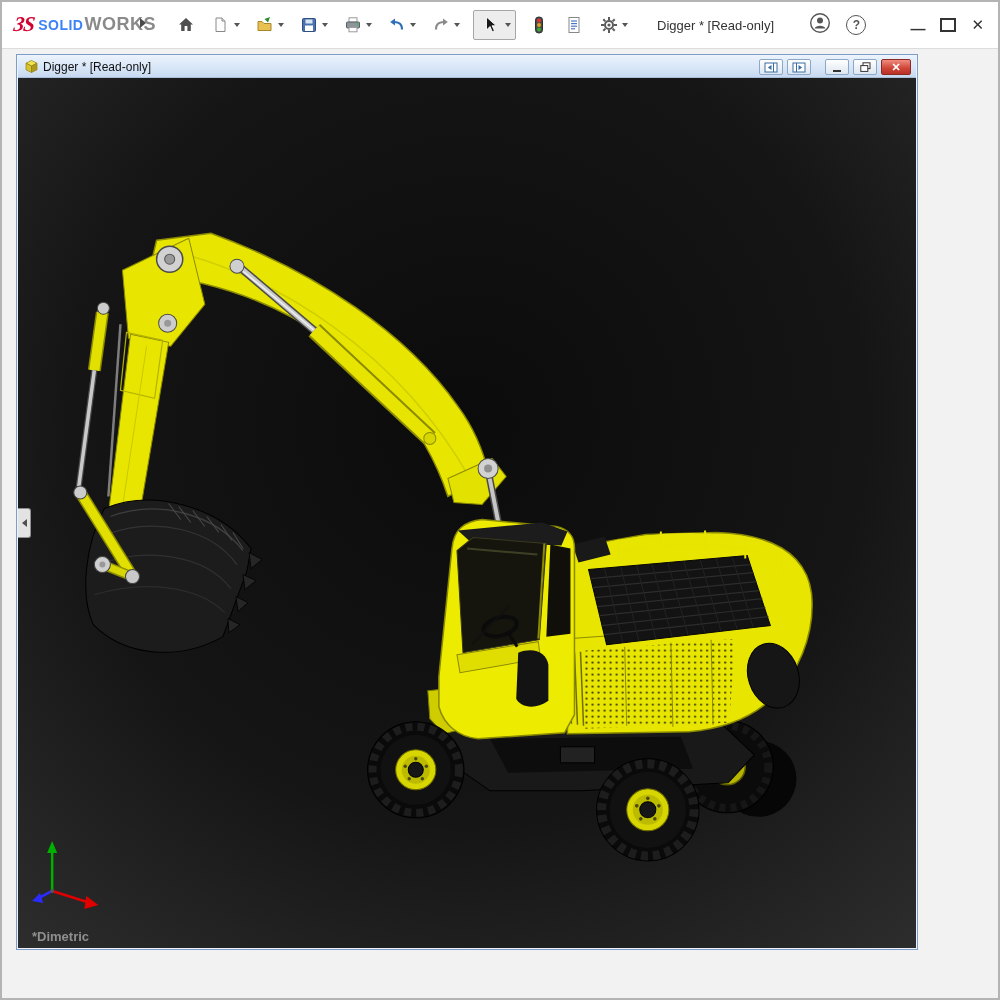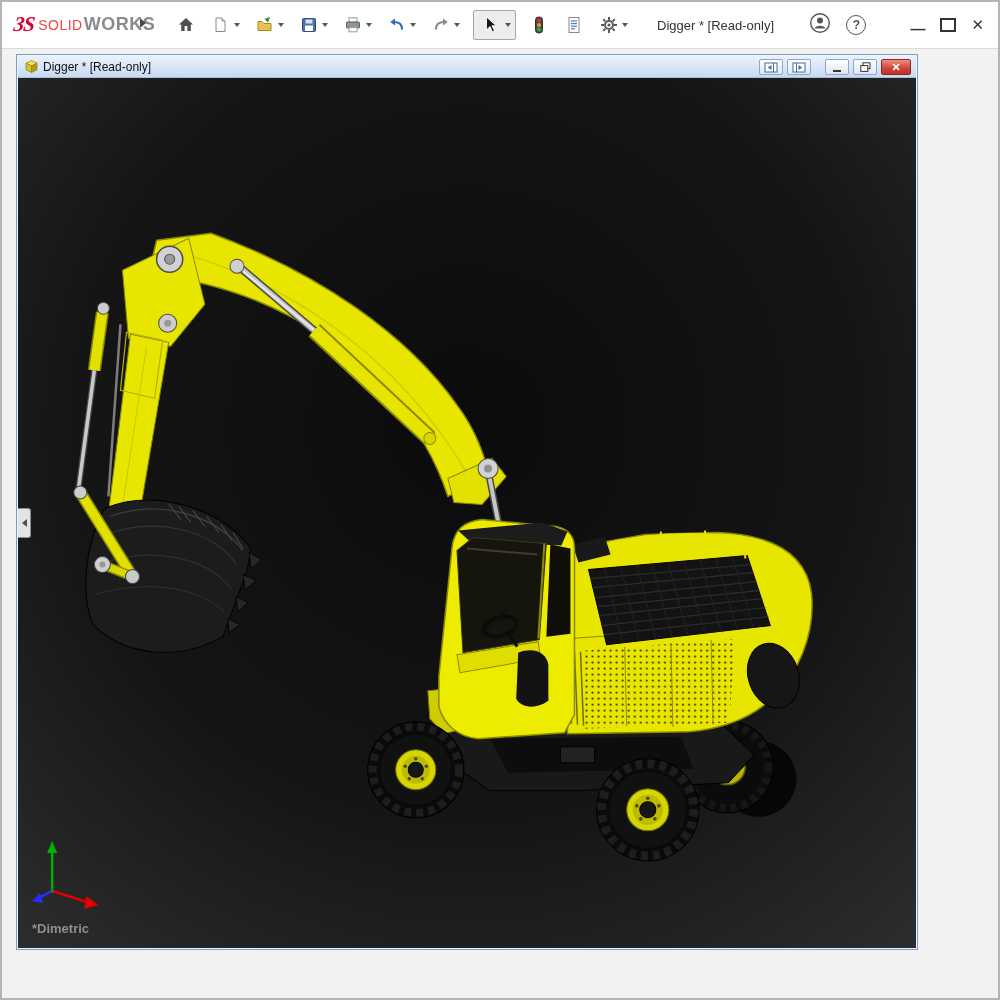--- a/index.html
+++ b/index.html
@@ -3,21 +3,21 @@
 <meta charset="utf-8">
 <style>
   html,body{margin:0;padding:0;width:1000px;height:1000px;overflow:hidden;
     font-family:"Liberation Sans","DejaVu Sans",sans-serif;background:#e6e6e6;}
   .screen{position:absolute;inset:0;border:2px solid #b4b4b4;box-sizing:border-box;background:#f2f2f2;}
 
   
   .appbar{position:absolute;left:0;top:0;right:0;height:46px;background:#ffffff;border-bottom:1px solid #dcdcdc;}
   .brand{position:absolute;left:12px;top:10px;display:flex;align-items:center;gap:4px;white-space:nowrap;}
   .logo-mark{font-family:"Liberation Serif",serif;font-style:italic;font-weight:bold;font-size:21px;color:#d4002f;transform:skewX(-8deg);letter-spacing:-1px;}
-  .brand-solid{font-weight:normal;font-size:14px;color:#ef4444;letter-spacing:.5px;}
+  .brand-solid{font-weight:bold;font-size:14px;color:#3b82f6;letter-spacing:.5px;}
   .brand-works{font-weight:bold;font-size:18px;color:#8a8a8a;letter-spacing:.5px;margin-left:-3px;}
   .brand-chevron{position:absolute;left:138px;top:16px;width:0;height:0;border-top:5px solid transparent;border-bottom:5px solid transparent;border-left:6px solid #4a4a4a;cursor:pointer;}
   .toolbar{position:absolute;left:172px;top:0;height:46px;display:flex;align-items:center;gap:11px;}
   .tbtn{display:flex;align-items:center;border:none;background:transparent;padding:2px 2px;cursor:pointer;}
   .tbtn svg{display:block;}
   .caret{width:0;height:0;border-left:3.5px solid transparent;border-right:3.5px solid transparent;border-top:4px solid #555;margin-left:3px;}
   .sel-box{display:flex;align-items:center;border:1px solid #a6a6a6;background:#ededed;padding:2px 4px;border-radius:2px;}
   .appbar-title{position:absolute;left:655px;top:50%;transform:translateY(-50%);font-size:13px;color:#333;}
   .win-controls{position:absolute;right:14px;top:0;height:46px;display:flex;align-items:center;gap:15px;}
   .help-btn{width:20px;height:20px;border:1.5px solid #555;border-radius:50%;display:flex;align-items:center;justify-content:center;font-size:12px;font-weight:bold;color:#555;background:#fff;cursor:pointer;box-sizing:border-box;}
@@ -33,21 +33,21 @@
   .doc-title{font-size:12px;color:#111;}
   .doc-controls{position:absolute;right:5px;top:3px;display:flex;align-items:center;gap:4px;}
   .doc-btn{width:24px;height:16px;border:1px solid #8ca8c8;border-radius:2px;background:linear-gradient(#ffffff,#dde6f0);display:flex;align-items:center;justify-content:center;cursor:pointer;box-sizing:border-box;padding:0;}
   .doc-btn.spaced{margin-left:10px;}
   .doc-btn .minbar{width:8px;height:2px;background:#333;margin-top:7px;}
   .doc-btn.close-red{width:30px;background:linear-gradient(#ef8d80,#cf4437 60%,#b93328);border-color:#8b2a24;color:#fff;font-size:11px;font-weight:bold;}
 
   
   .viewport{position:absolute;left:1px;right:1px;top:23px;bottom:1px;background:radial-gradient(circle at 50% 40%,#0b0b0b 0%,#151515 58%,#2d2d2d 100%);cursor:crosshair;overflow:hidden;}
   .viewport svg.scene{position:absolute;inset:0;width:100%;height:100%;}
-  .view-label{position:absolute;left:14px;bottom:12px;font-size:13px;font-weight:bold;color:#8f8f8f;}
+  .view-label{position:absolute;left:14px;bottom:4px;font-size:13px;font-weight:bold;color:#8f8f8f;}
   .pane-tab{position:absolute;left:0;top:430px;width:12px;height:28px;background:#e3e3e3;border:1px solid #8f8f8f;border-left:none;border-radius:0 3px 3px 0;display:flex;align-items:center;justify-content:center;cursor:pointer;}
   .tri-left{width:0;height:0;border-top:4px solid transparent;border-bottom:4px solid transparent;border-right:5px solid #4f4f4f;}
 </style>
 </head>
 <body>
 
 <div class="screen">
 
   <div class="appbar">
     <div class="brand">

